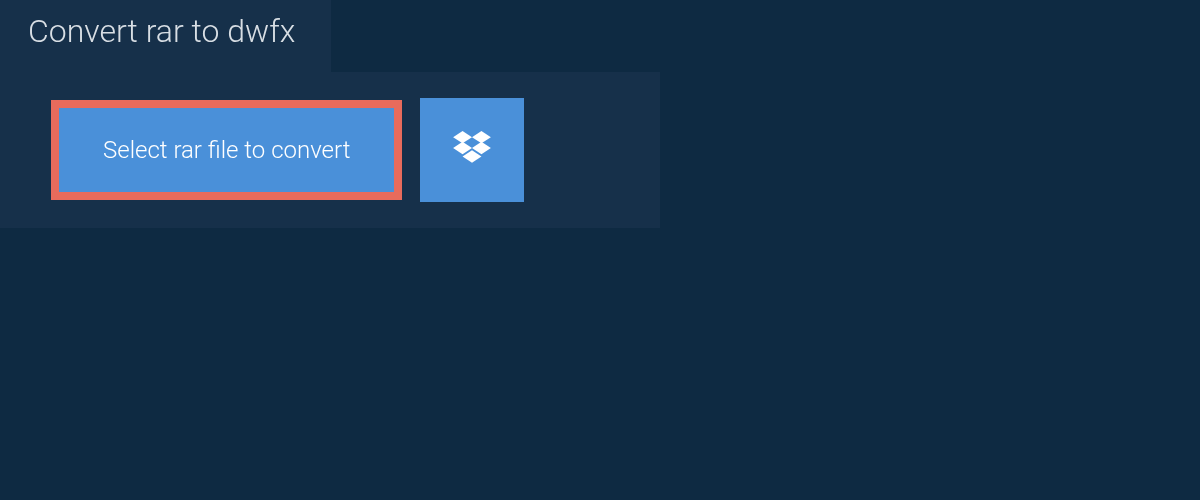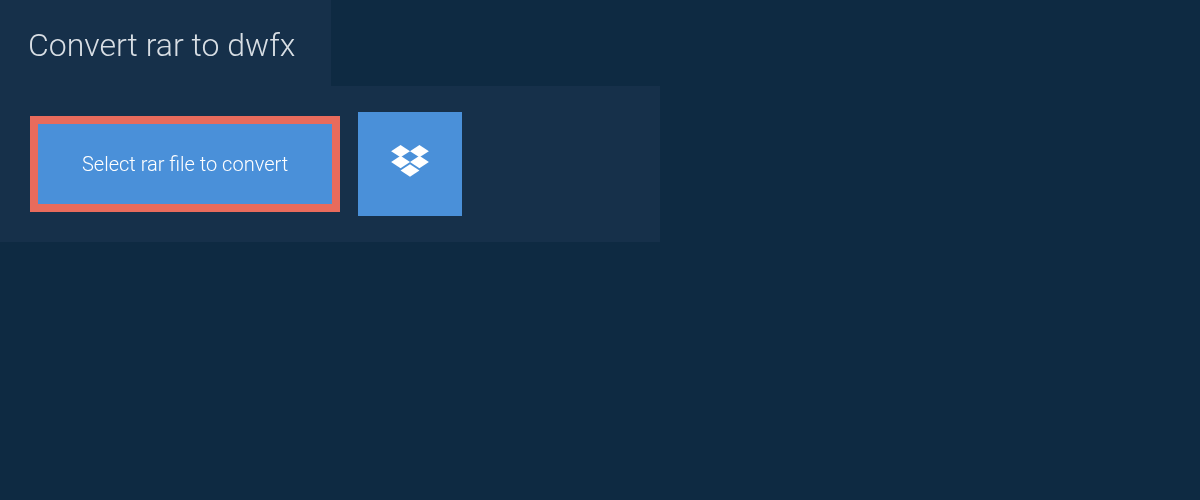--- a/index.html
+++ b/index.html
@@ -15,43 +15,44 @@
       overflow: hidden;
     }
     .tab-container {
       display: flex;
     }
     .tab {
       background: #16304a;
       color: #d8dee4;
       font-size: 32px;
       font-weight: 300;
-      padding: 26px 36px 22px 28px;
+      padding: 12px 36px 22px 28px;
       display: inline-block;
     }
     .panel {
       background: #16304a;
       padding: 26px 30px;
       display: flex;
       align-items: center;
       gap: 18px;
       width: 660px;
     }
     .select-button {
       background: #4a90d9;
       border: 8px solid #e86b5c;
       color: #ffffff;
-      font-size: 20px;
+      font-size: 24px;
       font-weight: 300;
       padding: 28px 44px;
       cursor: pointer;
       display: inline-flex;
       align-items: flex-start;
       justify-content: center;
       white-space: nowrap;
+      margin-left: 21px;
     }
     .dropbox-button {
       background: #4a90d9;
       width: 104px;
       height: 104px;
       display: inline-flex;
       align-items: center;
       justify-content: center;
       cursor: pointer;
     }

